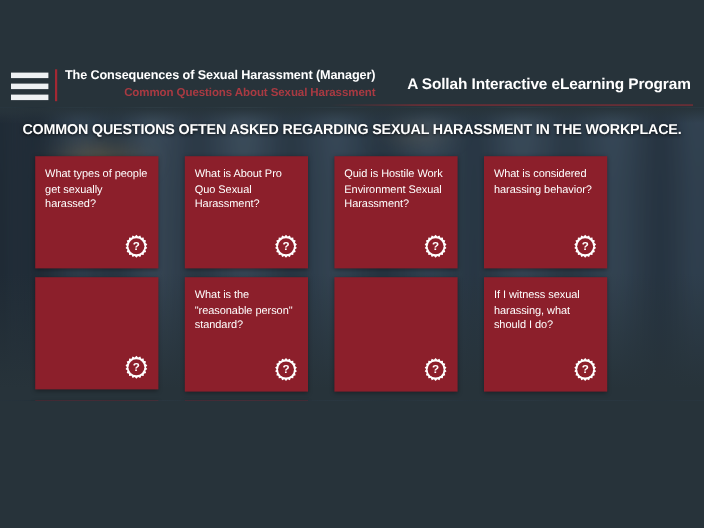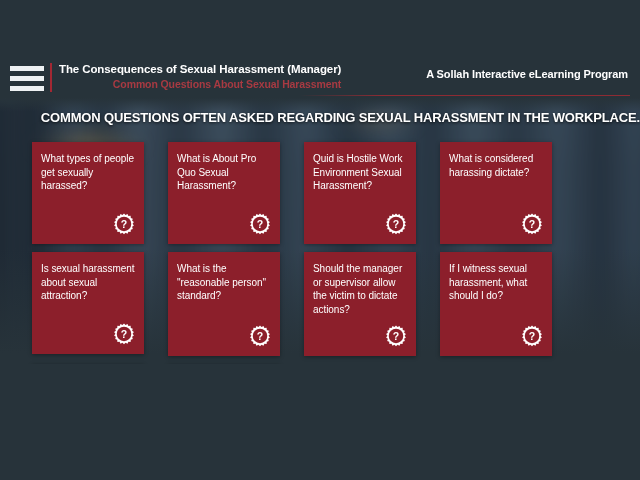--- a/index.html
+++ b/index.html
@@ -124,35 +124,35 @@
   }
   #course-subtitle {
     font-size:10.5px; font-weight:bold; color:#a83a42;
     letter-spacing:-.1px; line-height:14px;
     margin-top:1px;
     white-space:nowrap;
     text-align:right;
   }
   #brand {
     position:absolute; right:12px; top:68px;
-    font-size:11px; font-weight:bold; color:#ffffff;
+    font-size:14px; font-weight:bold; color:#ffffff;
     letter-spacing:-.1px;
     white-space:nowrap;
   }
   #header-rule {
     position:absolute; left:300px; top:95px;
     width:330px; height:1px;
     background:linear-gradient(90deg, rgba(150,40,48,0), #8e2b33 25%, #8e2b33 100%);
   }
 
   
   #main-heading {
     position:absolute; left:0; top:110px;
     width:640px;
-    text-align:right;
+    text-align:center;
     font-size:13px; font-weight:bold; color:#ffffff;
     letter-spacing:-.15px;
     z-index:6;
     text-shadow:0 1px 3px rgba(0,0,0,.75);
     white-space:nowrap;
   }
 
   
   #card-grid {
     position:absolute;
@@ -248,32 +248,31 @@
       <div class="q-card-icon">
         <svg viewBox="0 0 100 100" aria-hidden="true">
           <path fill="#ffffff" d="M50 2 L57 9 L66 5 L70 14 L80 13 L81 23 L90 26 L87 35 L95 41 L89 49 L95 57 L87 63 L90 73 L81 76 L80 86 L70 85 L66 94 L57 90 L50 97 L43 90 L34 94 L30 85 L20 86 L19 76 L10 73 L13 63 L5 57 L11 49 L5 41 L13 35 L10 26 L19 23 L20 13 L30 14 L34 5 L43 9 Z"></path>
           <circle cx="50" cy="49.5" r="33" fill="#8c1f2b"></circle>
           <text x="50" y="66" text-anchor="middle" font-family="Liberation Sans, sans-serif" font-size="48" font-weight="bold" fill="#ffffff">?</text>
         </svg>
       </div>
     </div>
 
     <div class="q-card">
-      <div class="q-card-text">What is considered harassing dictate?</div>
-      <div class="q-card-icon">
-        <svg viewBox="0 0 100 100" aria-hidden="true">
-          <path fill="#ffffff" d="M50 2 L57 9 L66 5 L70 14 L80 13 L81 23 L90 26 L87 35 L95 41 L89 49 L95 57 L87 63 L90 73 L81 76 L80 86 L70 85 L66 94 L57 90 L50 97 L43 90 L34 94 L30 85 L20 86 L19 76 L10 73 L13 63 L5 57 L11 49 L5 41 L13 35 L10 26 L19 23 L20 13 L30 14 L34 5 L43 9 Z"></path>
-          <circle cx="50" cy="49.5" r="33" fill="#8c1f2b"></circle>
-          <text x="50" y="66" text-anchor="middle" font-family="Liberation Sans, sans-serif" font-size="48" font-weight="bold" fill="#ffffff">?</text>
-        </svg>
-      </div>
-    </div>
-
-    <div class="q-card">
-      <div class="q-card-text">Is sexual harassment about sexual attraction?</div>
+      <div class="q-card-text">What is considered harassing behavior?</div>
+      <div class="q-card-icon">
+        <svg viewBox="0 0 100 100" aria-hidden="true">
+          <path fill="#ffffff" d="M50 2 L57 9 L66 5 L70 14 L80 13 L81 23 L90 26 L87 35 L95 41 L89 49 L95 57 L87 63 L90 73 L81 76 L80 86 L70 85 L66 94 L57 90 L50 97 L43 90 L34 94 L30 85 L20 86 L19 76 L10 73 L13 63 L5 57 L11 49 L5 41 L13 35 L10 26 L19 23 L20 13 L30 14 L34 5 L43 9 Z"></path>
+          <circle cx="50" cy="49.5" r="33" fill="#8c1f2b"></circle>
+          <text x="50" y="66" text-anchor="middle" font-family="Liberation Sans, sans-serif" font-size="48" font-weight="bold" fill="#ffffff">?</text>
+        </svg>
+      </div>
+    </div>
+
+    <div class="q-card">
       <div class="q-card-icon">
         <svg viewBox="0 0 100 100" aria-hidden="true">
           <path fill="#ffffff" d="M50 2 L57 9 L66 5 L70 14 L80 13 L81 23 L90 26 L87 35 L95 41 L89 49 L95 57 L87 63 L90 73 L81 76 L80 86 L70 85 L66 94 L57 90 L50 97 L43 90 L34 94 L30 85 L20 86 L19 76 L10 73 L13 63 L5 57 L11 49 L5 41 L13 35 L10 26 L19 23 L20 13 L30 14 L34 5 L43 9 Z"></path>
           <circle cx="50" cy="49.5" r="33" fill="#8c1f2b"></circle>
           <text x="50" y="66" text-anchor="middle" font-family="Liberation Sans, sans-serif" font-size="48" font-weight="bold" fill="#ffffff">?</text>
         </svg>
       </div>
     </div>
 
     <div class="q-card row2">
@@ -281,32 +280,31 @@
       <div class="q-card-icon">
         <svg viewBox="0 0 100 100" aria-hidden="true">
           <path fill="#ffffff" d="M50 2 L57 9 L66 5 L70 14 L80 13 L81 23 L90 26 L87 35 L95 41 L89 49 L95 57 L87 63 L90 73 L81 76 L80 86 L70 85 L66 94 L57 90 L50 97 L43 90 L34 94 L30 85 L20 86 L19 76 L10 73 L13 63 L5 57 L11 49 L5 41 L13 35 L10 26 L19 23 L20 13 L30 14 L34 5 L43 9 Z"></path>
           <circle cx="50" cy="49.5" r="33" fill="#8c1f2b"></circle>
           <text x="50" y="66" text-anchor="middle" font-family="Liberation Sans, sans-serif" font-size="48" font-weight="bold" fill="#ffffff">?</text>
         </svg>
       </div>
     </div>
 
     <div class="q-card row2">
-      <div class="q-card-text">Should the manager or supervisor allow the victim to dictate actions?</div>
-      <div class="q-card-icon">
-        <svg viewBox="0 0 100 100" aria-hidden="true">
-          <path fill="#ffffff" d="M50 2 L57 9 L66 5 L70 14 L80 13 L81 23 L90 26 L87 35 L95 41 L89 49 L95 57 L87 63 L90 73 L81 76 L80 86 L70 85 L66 94 L57 90 L50 97 L43 90 L34 94 L30 85 L20 86 L19 76 L10 73 L13 63 L5 57 L11 49 L5 41 L13 35 L10 26 L19 23 L20 13 L30 14 L34 5 L43 9 Z"></path>
-          <circle cx="50" cy="49.5" r="33" fill="#8c1f2b"></circle>
-          <text x="50" y="66" text-anchor="middle" font-family="Liberation Sans, sans-serif" font-size="48" font-weight="bold" fill="#ffffff">?</text>
-        </svg>
-      </div>
-    </div>
-
-    <div class="q-card row2">
-      <div class="q-card-text">If I witness sexual harassment, what should I do?</div>
+      <div class="q-card-icon">
+        <svg viewBox="0 0 100 100" aria-hidden="true">
+          <path fill="#ffffff" d="M50 2 L57 9 L66 5 L70 14 L80 13 L81 23 L90 26 L87 35 L95 41 L89 49 L95 57 L87 63 L90 73 L81 76 L80 86 L70 85 L66 94 L57 90 L50 97 L43 90 L34 94 L30 85 L20 86 L19 76 L10 73 L13 63 L5 57 L11 49 L5 41 L13 35 L10 26 L19 23 L20 13 L30 14 L34 5 L43 9 Z"></path>
+          <circle cx="50" cy="49.5" r="33" fill="#8c1f2b"></circle>
+          <text x="50" y="66" text-anchor="middle" font-family="Liberation Sans, sans-serif" font-size="48" font-weight="bold" fill="#ffffff">?</text>
+        </svg>
+      </div>
+    </div>
+
+    <div class="q-card row2">
+      <div class="q-card-text">If I witness sexual harassing, what should I do?</div>
       <div class="q-card-icon">
         <svg viewBox="0 0 100 100" aria-hidden="true">
           <path fill="#ffffff" d="M50 2 L57 9 L66 5 L70 14 L80 13 L81 23 L90 26 L87 35 L95 41 L89 49 L95 57 L87 63 L90 73 L81 76 L80 86 L70 85 L66 94 L57 90 L50 97 L43 90 L34 94 L30 85 L20 86 L19 76 L10 73 L13 63 L5 57 L11 49 L5 41 L13 35 L10 26 L19 23 L20 13 L30 14 L34 5 L43 9 Z"></path>
           <circle cx="50" cy="49.5" r="33" fill="#8c1f2b"></circle>
           <text x="50" y="66" text-anchor="middle" font-family="Liberation Sans, sans-serif" font-size="48" font-weight="bold" fill="#ffffff">?</text>
         </svg>
       </div>
     </div>
 
     <div class="q-card row2">

